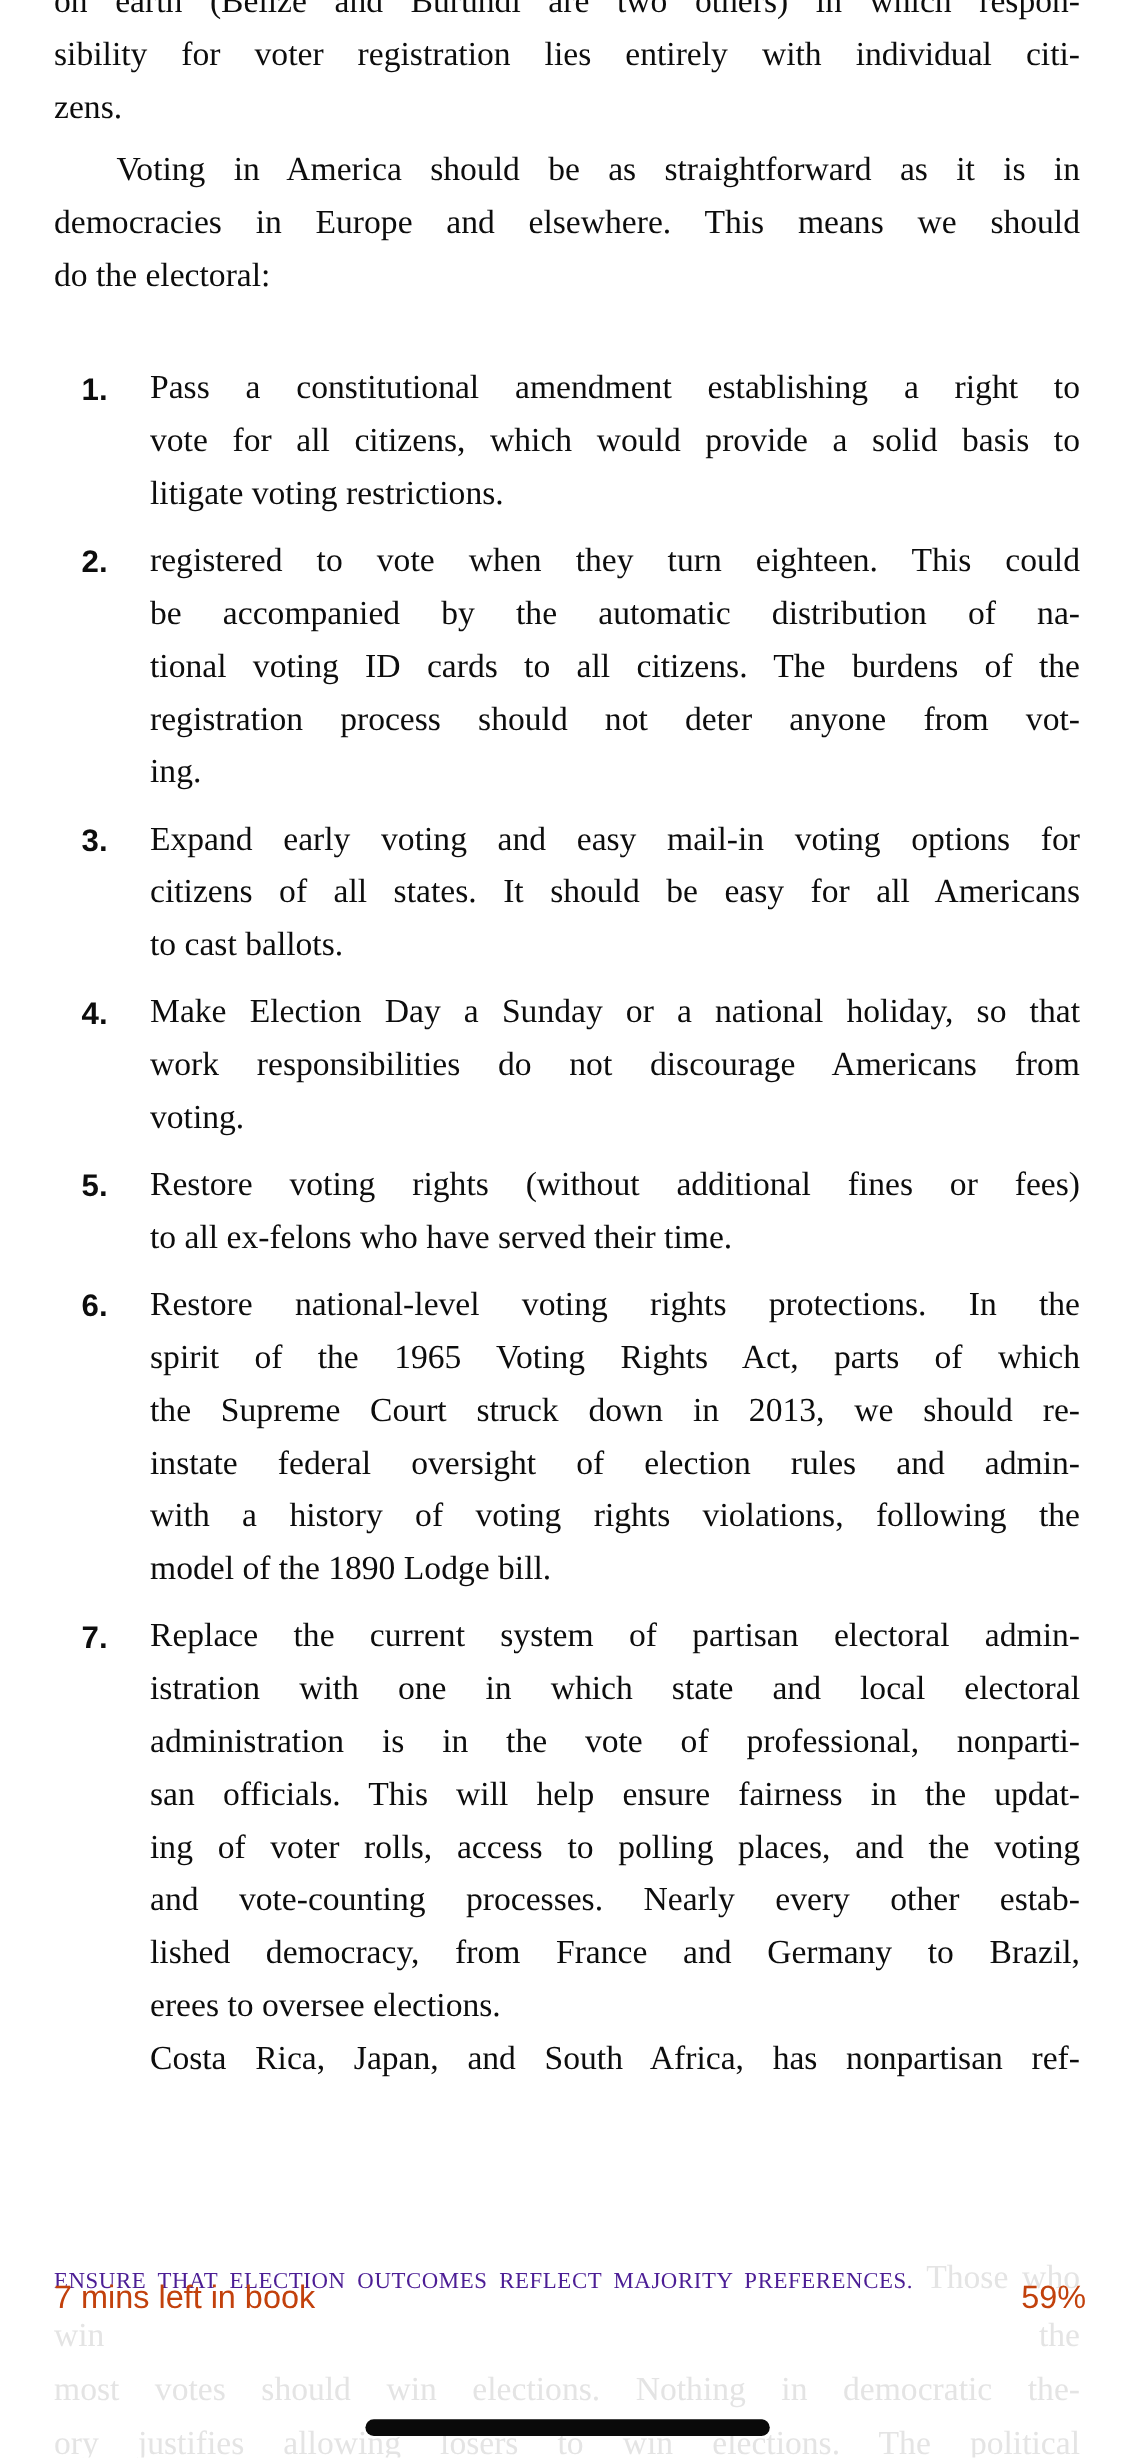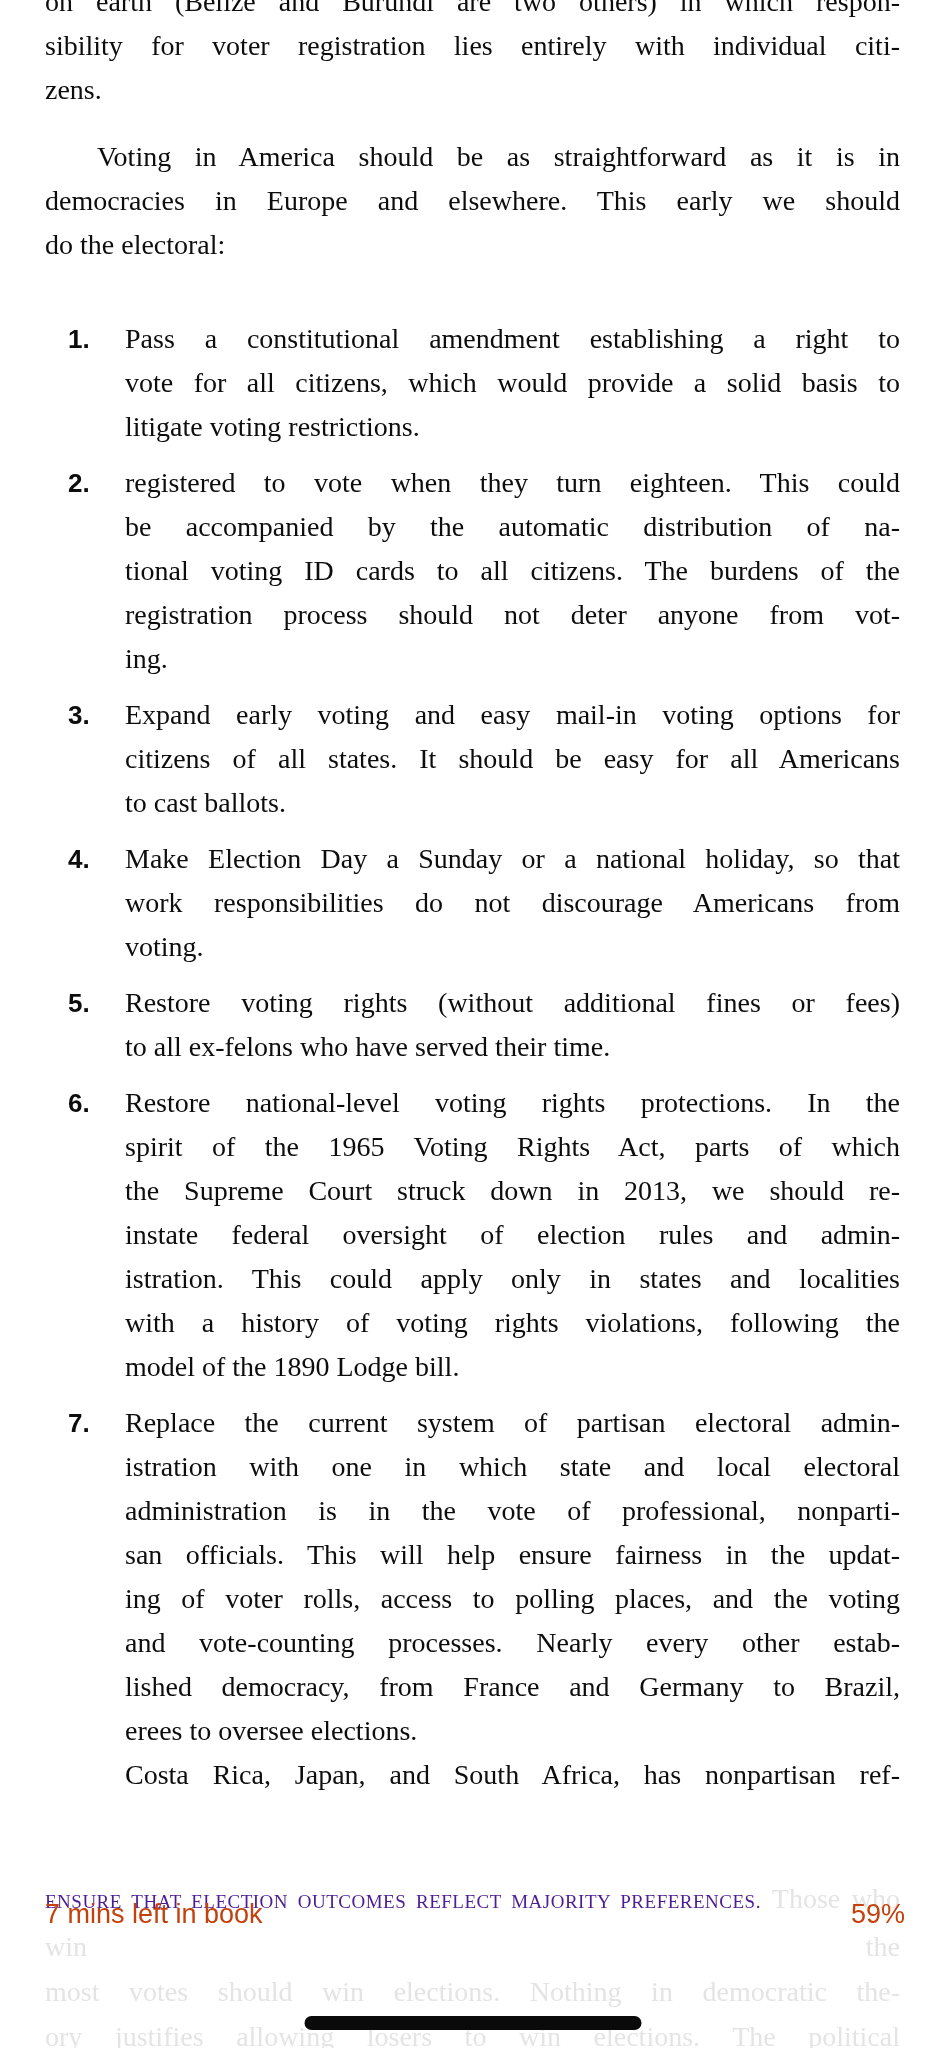--- a/index.html
+++ b/index.html
@@ -21,21 +21,21 @@
   .line{
     text-align:justify;
     text-align-last:justify;
     text-justify:inter-word;
     white-space:normal;
   }
   .line.last{
     text-align-last:left;
   }
   .para{margin:0;}
-  .para.intro{margin-top:23px;}
+  .para.intro{margin-top:8px;}
   .para.intro .line:first-child{text-indent:52px;}
   .numbered-list{margin-top:50px;}
   .list-item{
     display:flex;
     margin-left:23px;
     margin-bottom:12px;
   }
   .num{
     flex:none;
     width:57px;
@@ -85,21 +85,21 @@
 <body>
 
 <div class="reading-area">
   <div class="para">
       <div class="line">on earth (Belize and Burundi are two others) in which respon-</div>
       <div class="line">sibility for voter registration lies entirely with individual citi-</div>
       <div class="line last">zens.</div>
     </div>
   <div class="para intro">
       <div class="line">Voting in America should be as straightforward as it is in</div>
-      <div class="line">democracies in Europe and elsewhere. This early we should</div>
+      <div class="line">democracies in Europe and elsewhere. This means we should</div>
       <div class="line last">do the electoral:</div>
     </div>
   <div class="numbered-list">
       <div class="list-item">
         <div class="num">1.</div>
         <div class="item-body">
           <div class="line">Pass a constitutional amendment establishing a right to</div>
           <div class="line">vote for all citizens, which would provide a solid basis to</div>
           <div class="line last">litigate voting restrictions.</div>
         </div>
@@ -137,21 +137,20 @@
           <div class="line last">to all ex-felons who have served their time.</div>
         </div>
       </div>
       <div class="list-item">
         <div class="num">6.</div>
         <div class="item-body">
           <div class="line">Restore national-level voting rights protections. In the</div>
           <div class="line">spirit of the 1965 Voting Rights Act, parts of which</div>
           <div class="line">the Supreme Court struck down in 2013, we should re-</div>
           <div class="line">instate federal oversight of election rules and admin-</div>
-          <div class="line">istration. This could apply only in states and localities</div>
           <div class="line">with a history of voting rights violations, following the</div>
           <div class="line last">model of the 1890 Lodge bill.</div>
         </div>
       </div>
       <div class="list-item">
         <div class="num">7.</div>
         <div class="item-body">
           <div class="line">Replace the current system of partisan electoral admin-</div>
           <div class="line">istration with one in which state and local electoral</div>
           <div class="line">administration is in the vote of professional, nonparti-</div>

